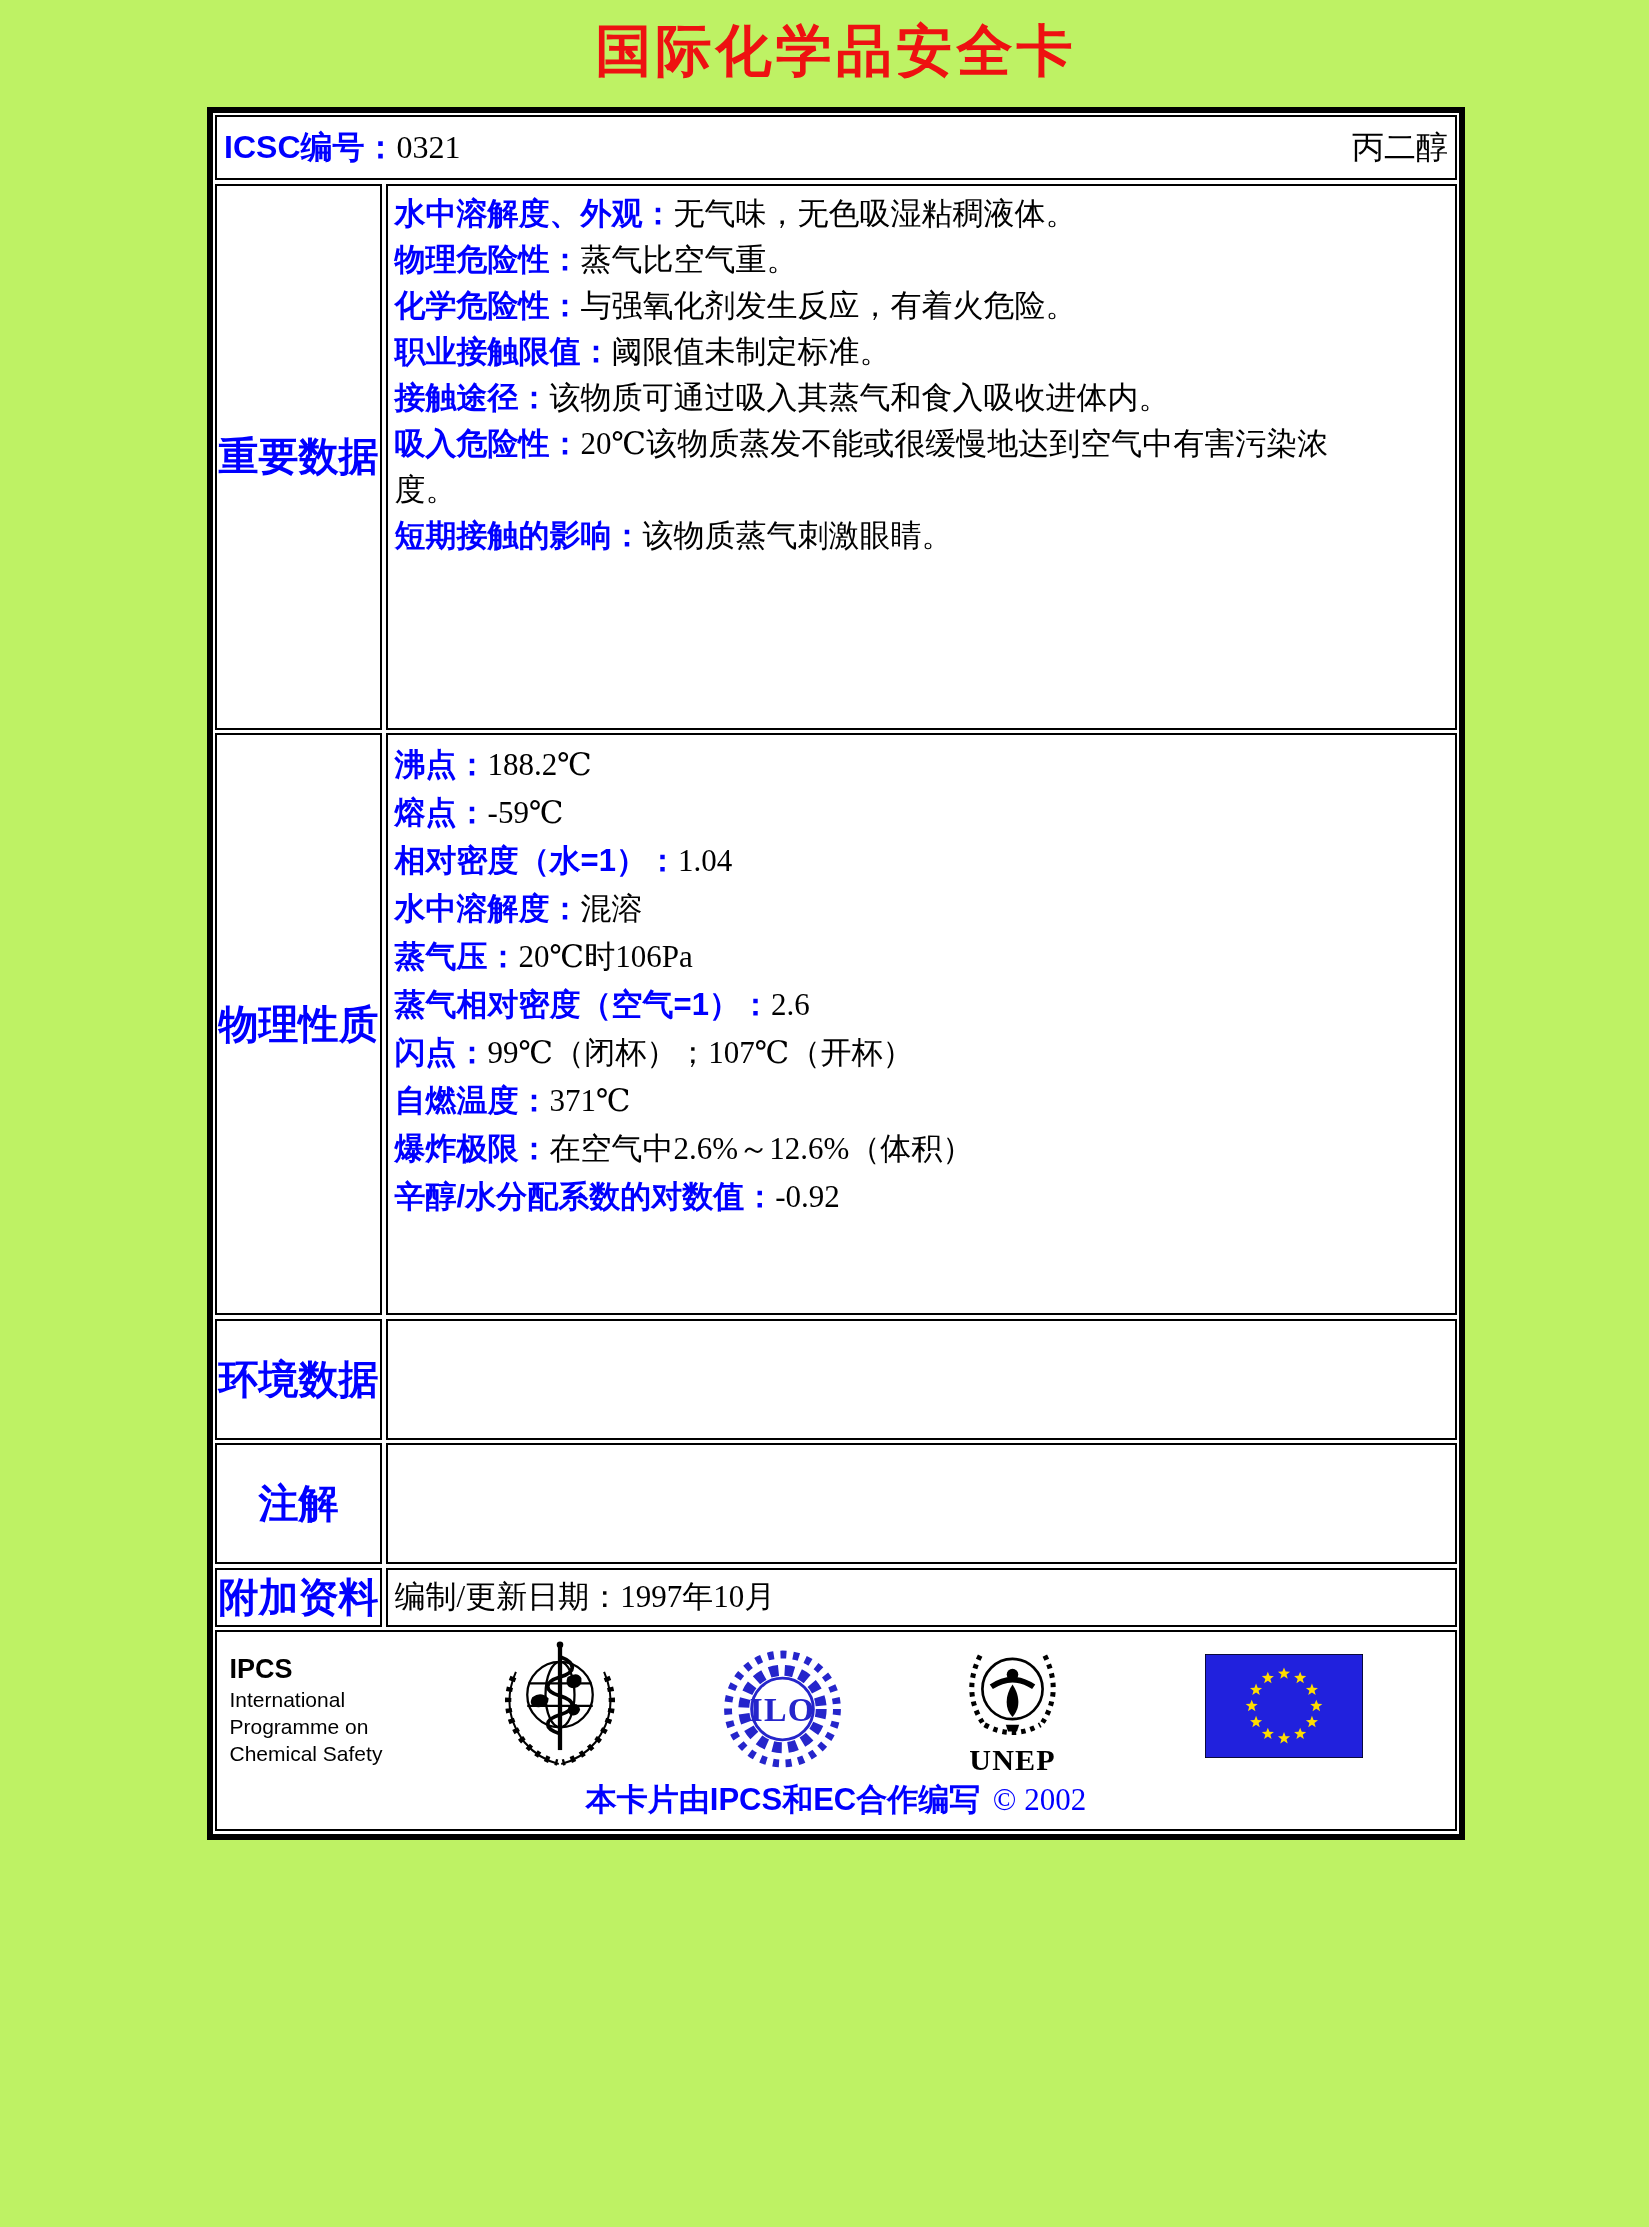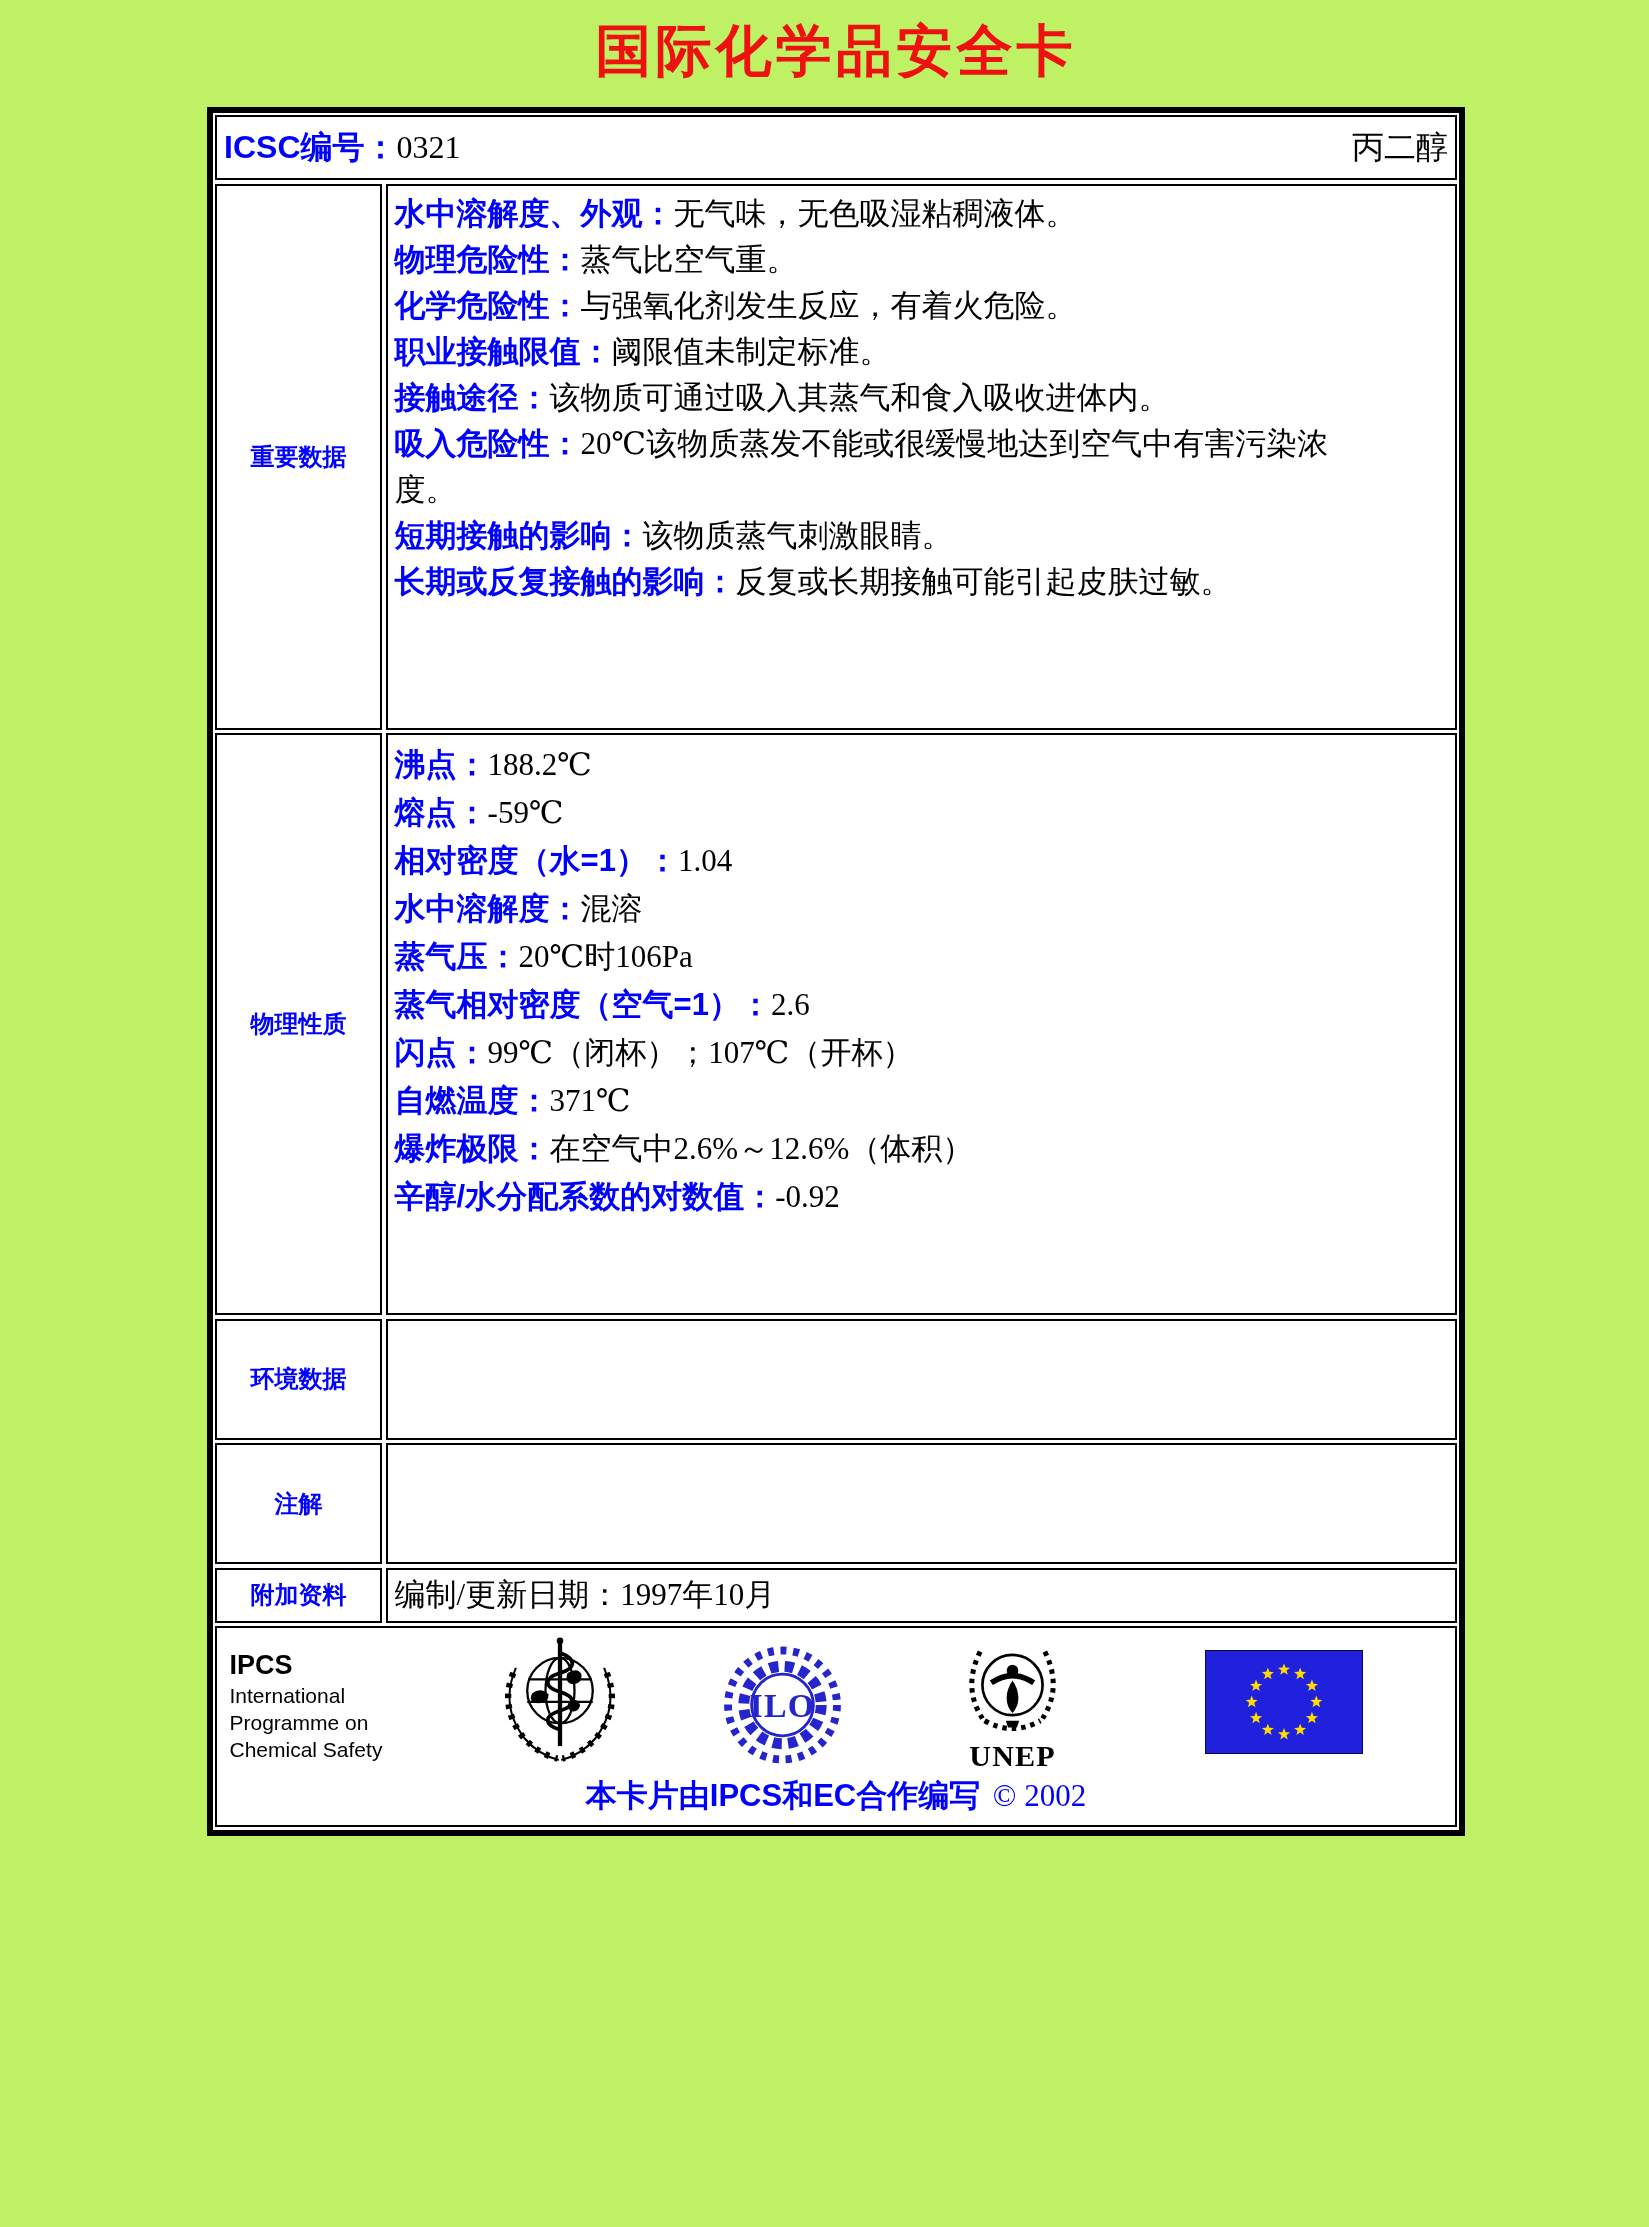--- a/index.html
+++ b/index.html
@@ -20,21 +20,21 @@
   .r-important{min-height:546px}
   .r-physical{min-height:582px}
   .r-env{min-height:121px}
   .r-notes{min-height:121px}
   .r-addl{min-height:55px}
   .r-logos{min-height:184px}
   .r-legal{min-height:74px}
 
   .full{flex:1;display:flex;}
   .side{flex:0 0 167px;display:flex;align-items:center;justify-content:center;text-align:center;}
-  .sec{color:#0000ff;font-weight:bold;font-size:24px;}
+  .sec{color:#0000ff;font-weight:bold;font-size:40px;}
 
   .header-cell{align-items:center;justify-content:space-between;padding:0 7px;font-size:32px;}
   .lbl{color:#0000ff;font-weight:bold;}
   .val{font-family:"Liberation Serif","DejaVu Serif",serif;color:#000;}
   .lbl-dark{color:#000;font-weight:bold;}
 
   .content{flex:1;padding:5.6px 9.8px 0 7px;}
   .important-content{padding-right:119px;}
   .prop{margin:0;font-size:31px;line-height:46px;}
   .physical-content .prop{line-height:48px;}
@@ -79,21 +79,20 @@
         <span class="sec">重要数据</span>
       </div>
       <div class="cell content important-content">
         <p class="prop"><span class="lbl">水中溶解度、外观：</span><span class="val">无气味，无色吸湿粘稠液体。</span></p>
         <p class="prop"><span class="lbl">物理危险性：</span><span class="val">蒸气比空气重。</span></p>
         <p class="prop"><span class="lbl">化学危险性：</span><span class="val">与强氧化剂发生反应，有着火危险。</span></p>
         <p class="prop"><span class="lbl">职业接触限值：</span><span class="val">阈限值未制定标准。</span></p>
         <p class="prop"><span class="lbl">接触途径：</span><span class="val">该物质可通过吸入其蒸气和食入吸收进体内。</span></p>
         <p class="prop"><span class="lbl">吸入危险性：</span><span class="val">20℃该物质蒸发不能或很缓慢地达到空气中有害污染浓度。</span></p>
         <p class="prop"><span class="lbl">短期接触的影响：</span><span class="val">该物质蒸气刺激眼睛。</span></p>
-        <p class="prop"><span class="lbl">长期或反复接触的影响：</span><span class="val">反复或长期接触可能引起皮肤过敏。</span></p>
       </div>
     </div>
 
     <div class="row r-physical">
       <div class="cell side">
         <span class="sec">物理性质</span>
       </div>
       <div class="cell content physical-content">
         <p class="prop"><span class="lbl">沸点：</span><span class="val">188.2℃</span></p>
         <p class="prop"><span class="lbl">熔点：</span><span class="val">-59℃</span></p>

